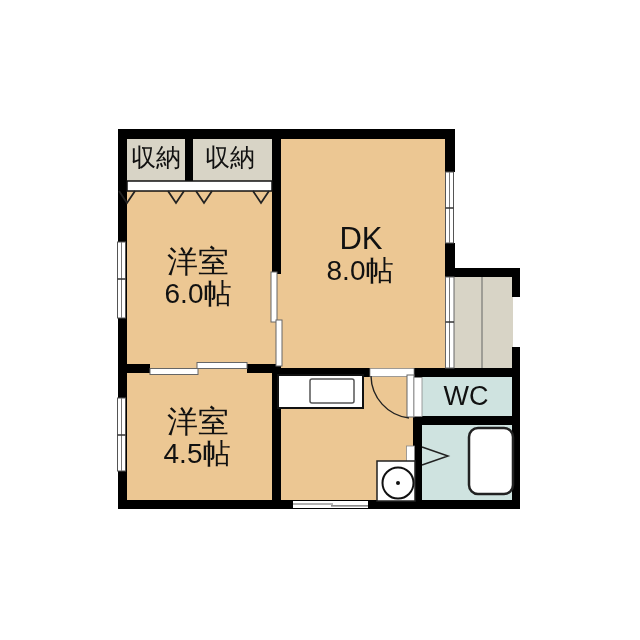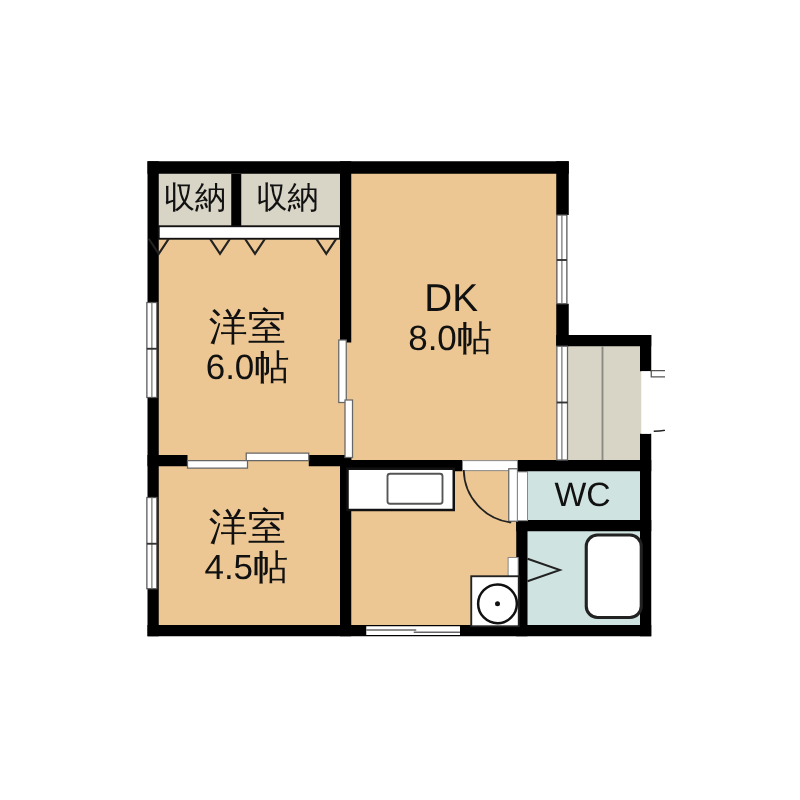--- a/index.html
+++ b/index.html
@@ -1,17 +1,17 @@
 <!DOCTYPE html>
 <html><head>
 <meta charset="utf-8">
 <style>
   html,body{margin:0;padding:0;background:#ffffff;}
   body{font-family:"Liberation Sans","DejaVu Sans",sans-serif;}
-  .stage{position:relative;width:520px;height:640px;background:#ffffff;overflow:hidden;padding-left:12px;}
+  .stage{position:relative;width:520px;height:640px;background:#ffffff;overflow:hidden;}
   svg{position:absolute;left:0;top:0;}
   text{fill:#111111;font-family:"Liberation Sans","DejaVu Sans",sans-serif;}
   .room-name{font-size:31px;}
   .room-size{font-size:28px;}
   .closet-name{font-size:25px;}
   .wc-name{font-size:27px;}
 </style>
 </head>
 <body>
 

